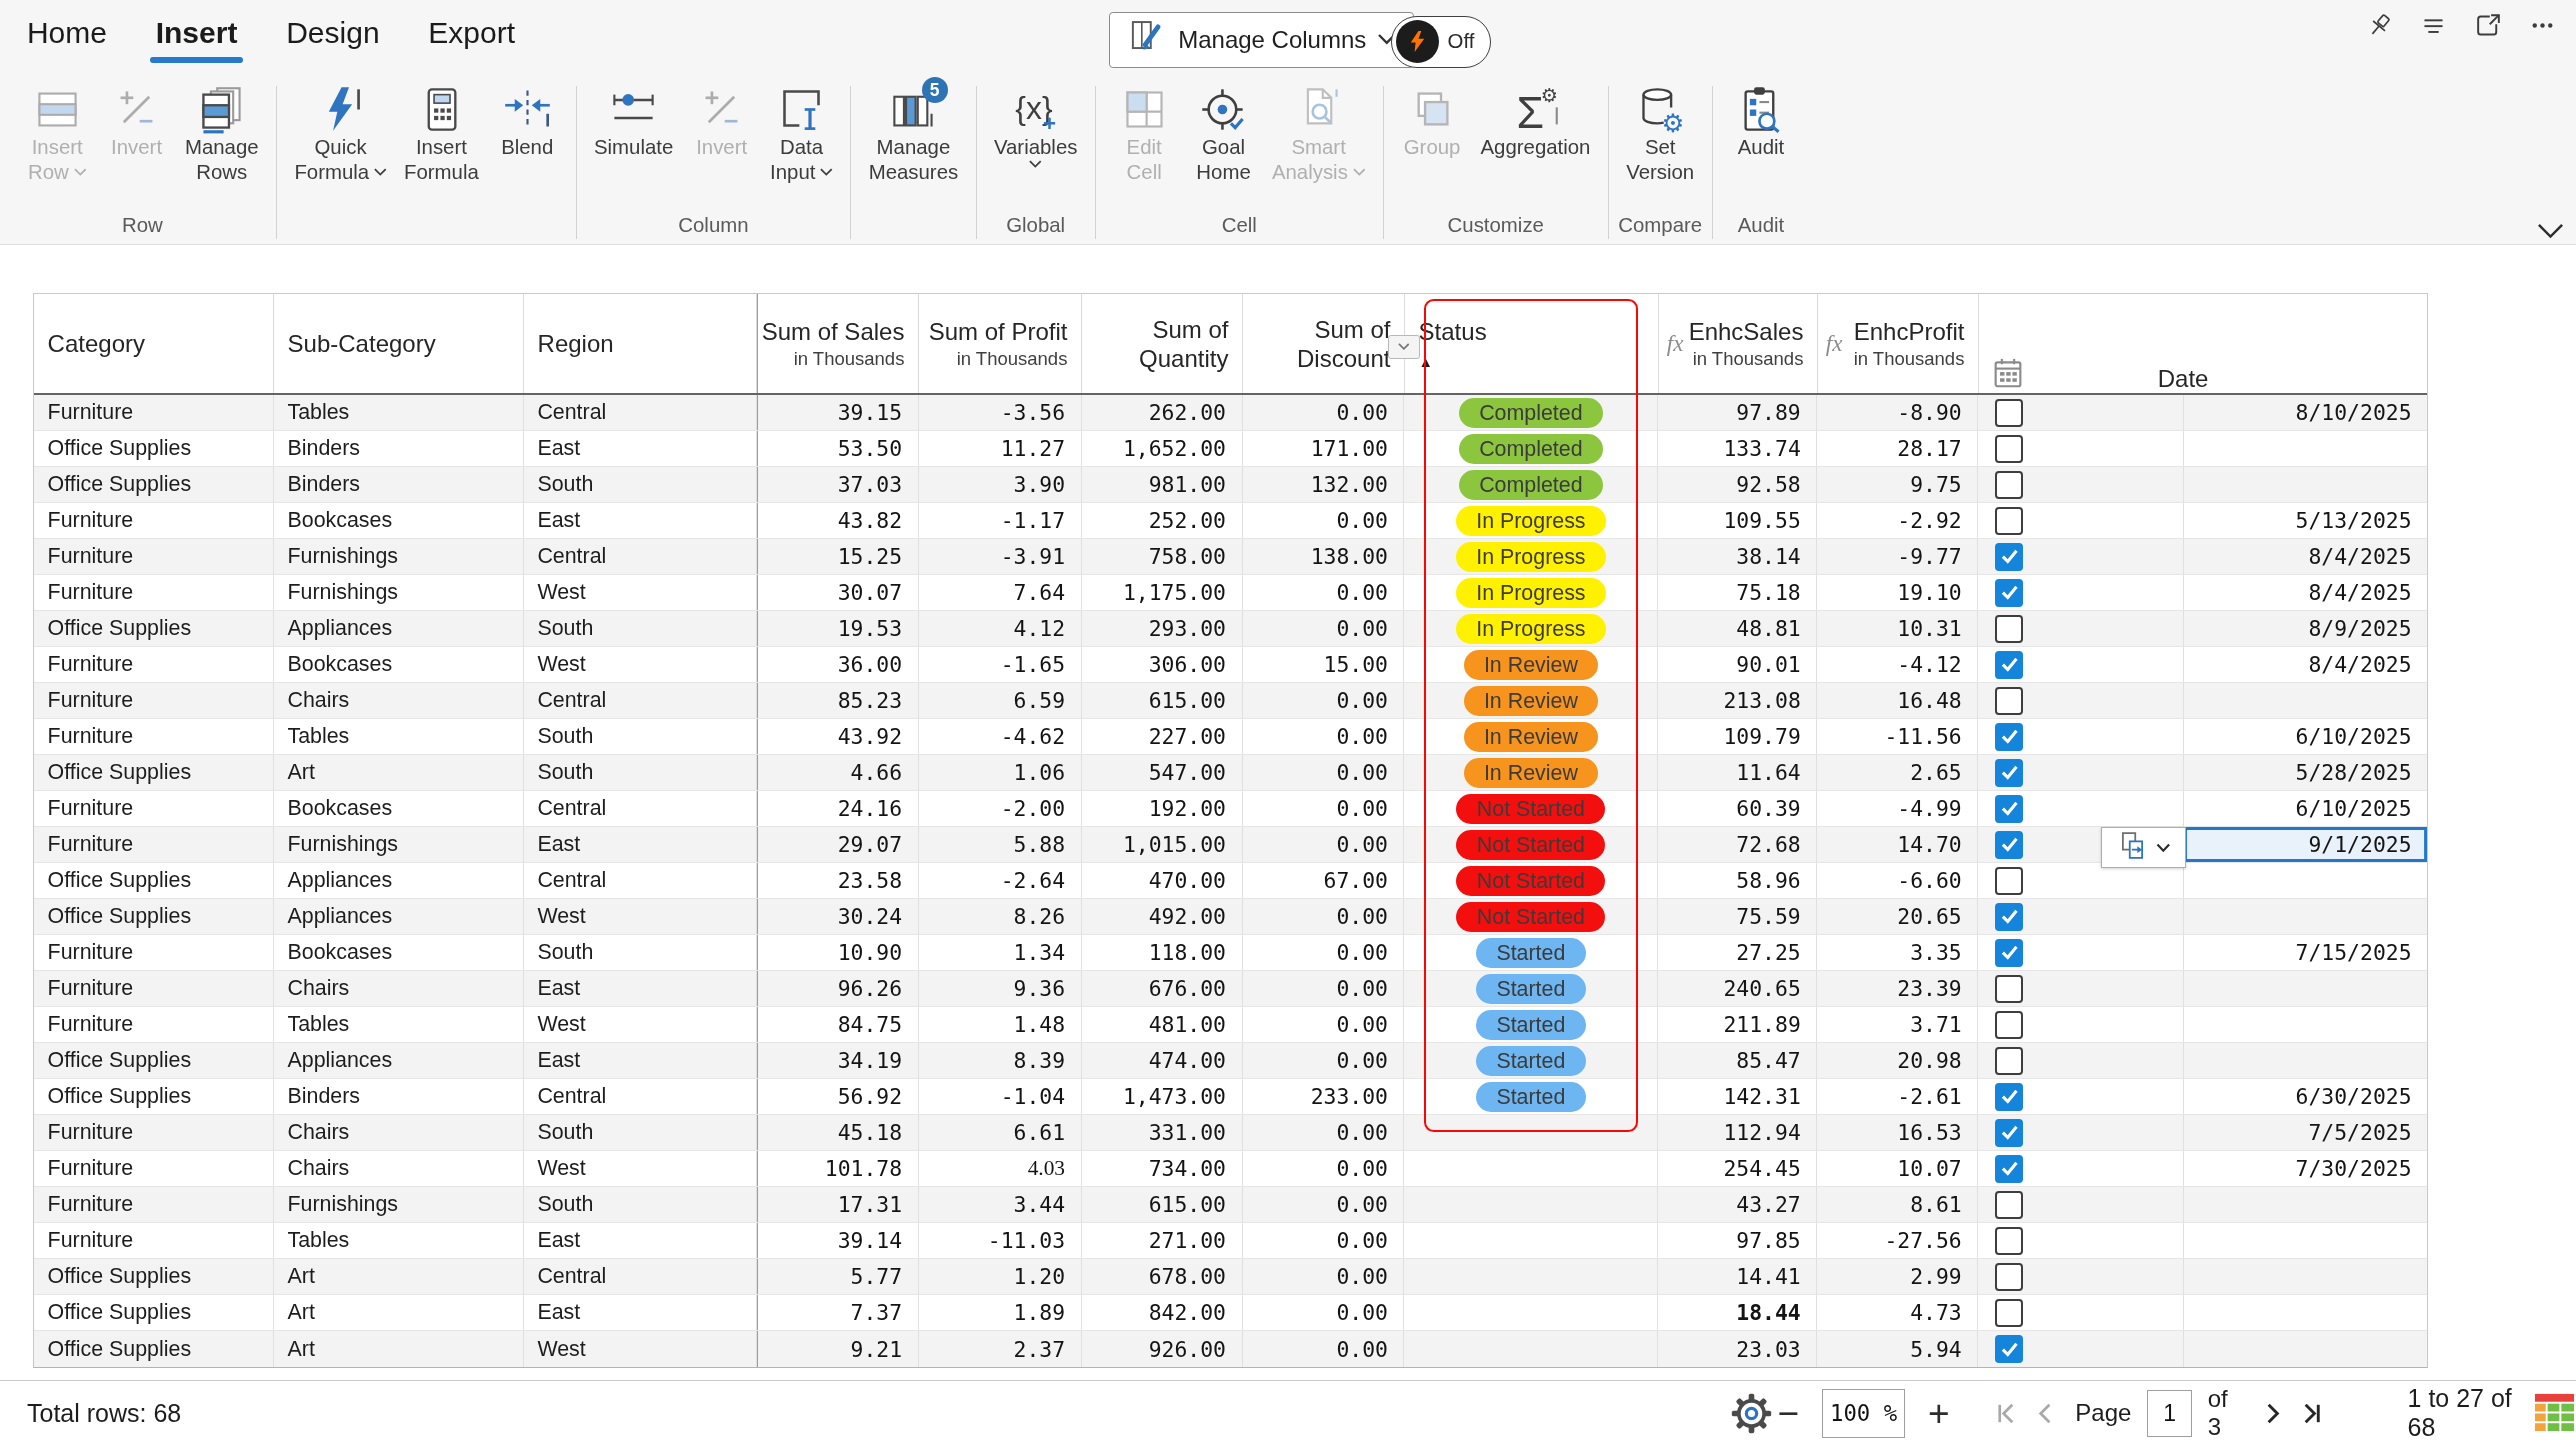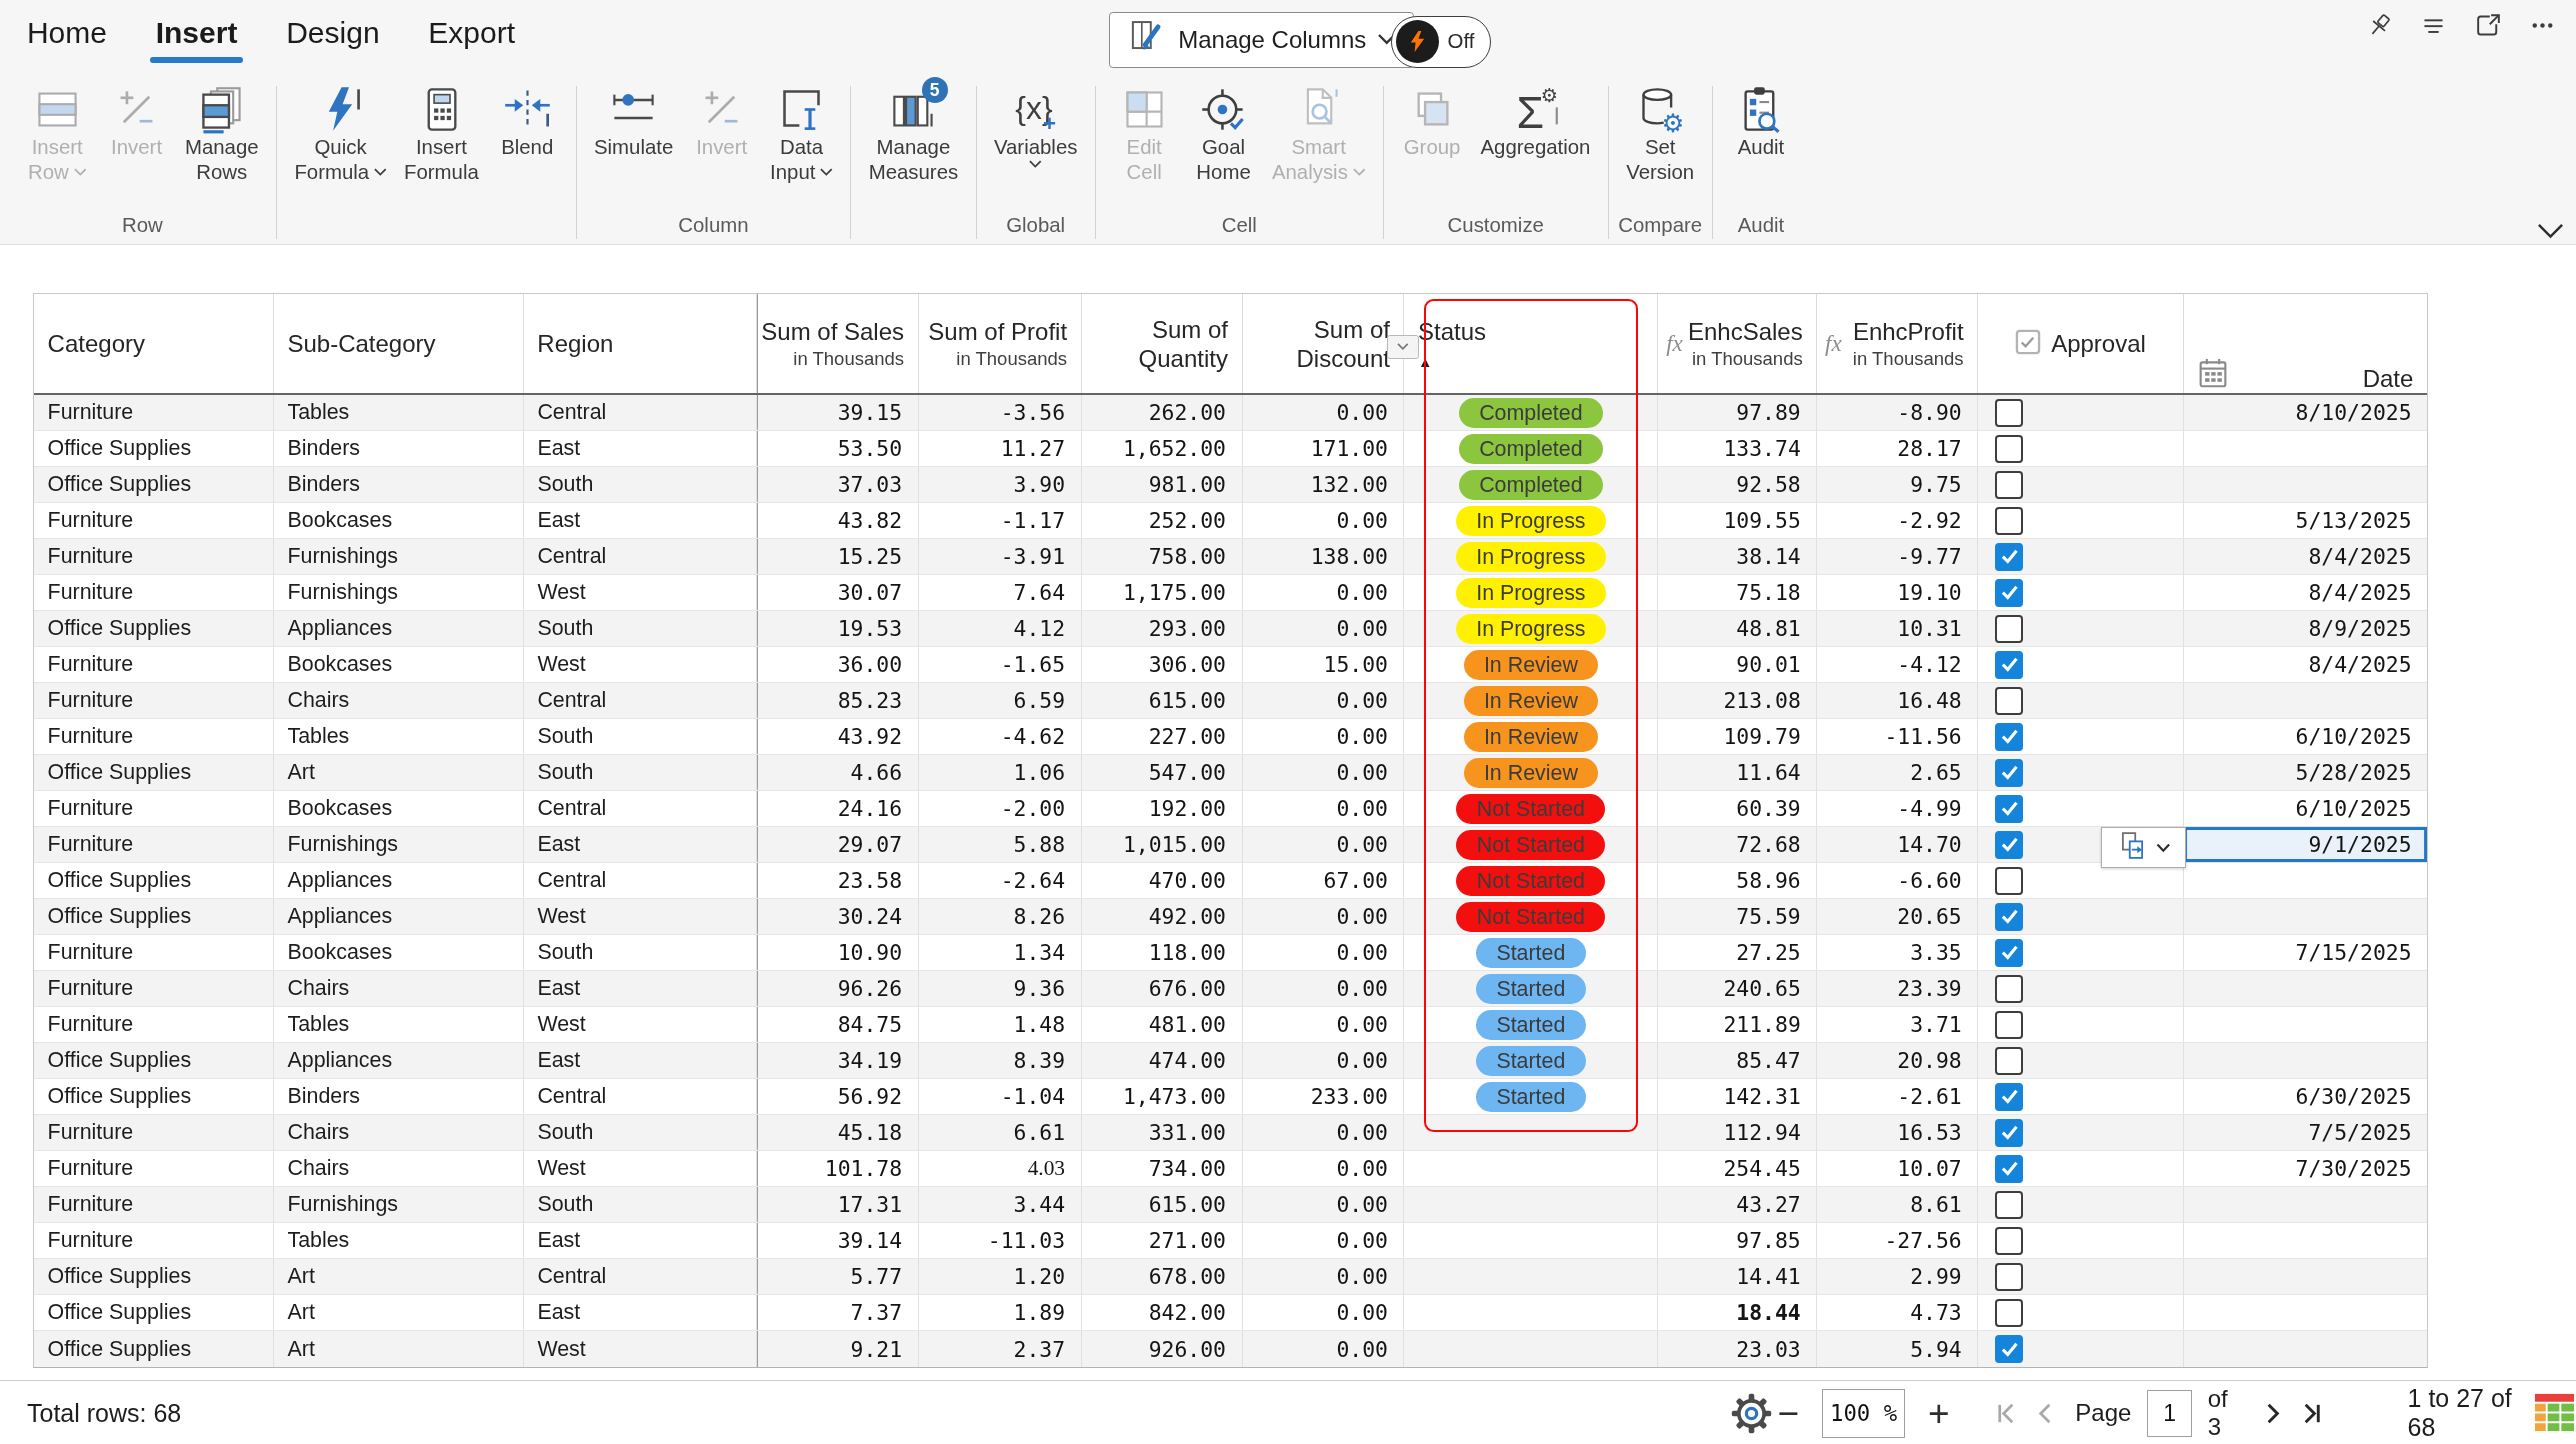--- a/index.html
+++ b/index.html
@@ -491,27 +491,20 @@
         <div class="th col-enhcsales right" style="width: 159px;">
           <span class="fx">fx</span>
           <span class="t">EnhcSales</span>
           <span class="sub">in Thousands</span>
         </div>
         <div class="th col-enhcprofit right" style="width: 161px;">
           <span class="fx">fx</span>
           <span class="t">EnhcProfit</span>
           <span class="sub">in Thousands</span>
         </div>
-        <div class="th col-approval approval-head" style="width: 206px;">
-          <span><svg width="26" height="26" viewBox="0 0 27 27">
-              <rect x="2" y="2" width="23" height="23" rx="3" fill="#fff" stroke="#b3b3b3" stroke-width="2.4"></rect>
-              <path d="M7 14 l4 4 8-9" fill="none" stroke="#9a9a9a" stroke-width="2.4"></path>
-            </svg></span>
-          <span class="t">Approval</span>
-        </div>
         <div class="th col-date right date-head" style="width: 243px;">
           <span><svg width="30" height="32" viewBox="0 0 34 36">
               <rect x="3" y="6" width="28" height="27" rx="2" fill="#fff" stroke="#8a8a8a" stroke-width="2.4"></rect>
               <line x1="3" y1="13" x2="31" y2="13" stroke="#8a8a8a" stroke-width="2.4"></line>
               <line x1="10" y1="2" x2="10" y2="8" stroke="#8a8a8a" stroke-width="2.4"></line>
               <line x1="24" y1="2" x2="24" y2="8" stroke="#8a8a8a" stroke-width="2.4"></line>
               <g fill="#8a8a8a">
                 <rect x="8" y="17" width="5" height="4"></rect>
                 <rect x="15" y="17" width="5" height="4"></rect>
                 <rect x="22" y="17" width="5" height="4"></rect>

